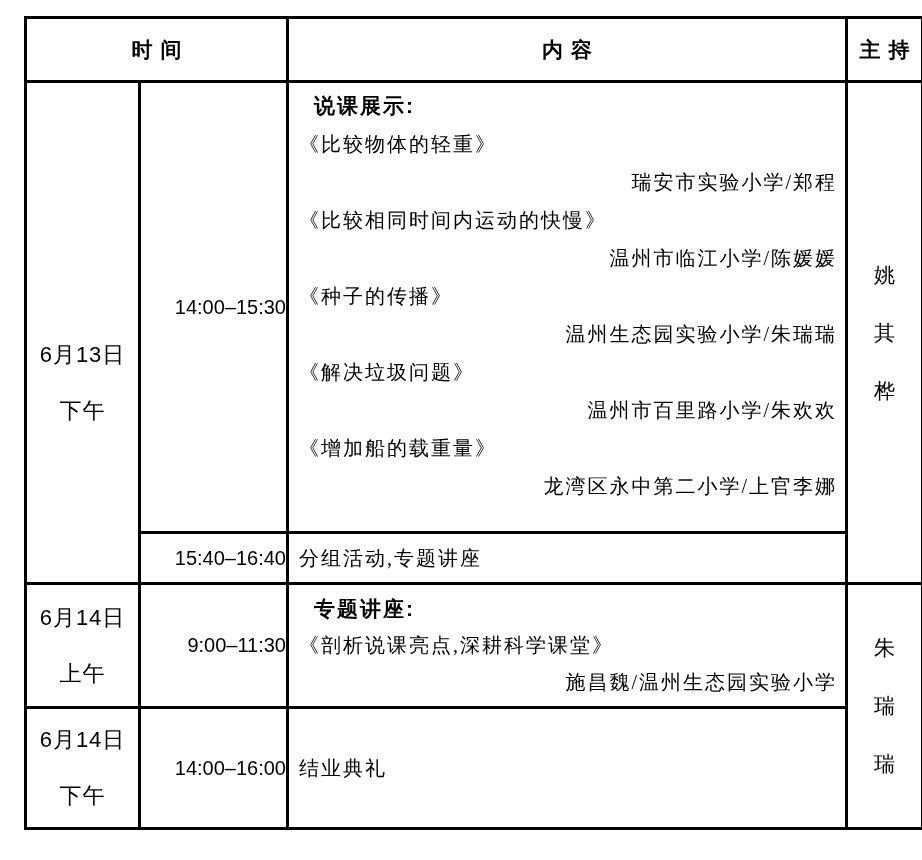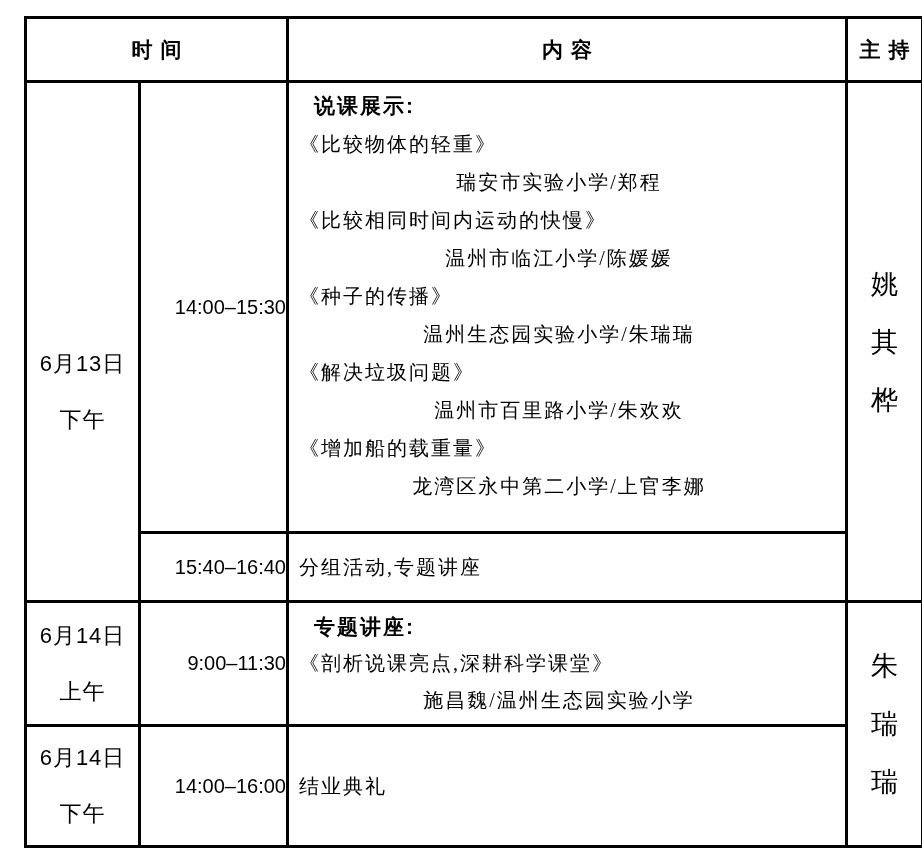--- a/index.html
+++ b/index.html
@@ -66,29 +66,29 @@
   }
   td.content-list .cline { line-height: 38px; }
   td.content-lecture .cline { line-height: 37px; }
   .cline.heading {
     font-family: "Liberation Sans", "DejaVu Sans", sans-serif;
     font-weight: bold;
     font-size: 21px;
     padding-left: 25px;
   }
   .cline.title { padding-left: 10px; font-family: Liberation Serif, serif; }
-  .cline.presenter { text-align: center; padding-right: 16px; }
+  .cline.presenter { text-align: right; padding-right: 8px; }
   .simple-text { padding-left: 10px; }
   
   td.host-cell { text-align: center; }
   .host-text {
     width: 1.1em;
     margin: 0 auto;
     font-family: "Liberation Serif", "DejaVu Serif", serif;
-    font-size: 27px;
+    font-size: 21px;
     line-height: 58px;
     word-break: break-all;
     text-align: center;
   }
 </style>
 </head>
 <body>
 
 <table class="schedule">
   <colgroup>
@@ -122,21 +122,21 @@
       <div class="cline title">《解决垃圾问题》</div>
       <div class="cline presenter">温州市百里路小学/朱欢欢</div>
       <div class="cline title">《增加船的载重量》</div>
       <div class="cline presenter">龙湾区永中第二小学/上官李娜</div>
     </td>
     <td class="host-cell" rowspan="2">
       <div class="host-text">姚其桦</div>
     </td>
   </tr>
 
-  <tr style="height:69px">
+  <tr style="height:51px">
     <td class="time-cell">15:40–16:40</td>
     <td class="content-cell">
       <div class="simple-text">分组活动,专题讲座</div>
     </td>
   </tr>
 
   <tr style="height:124px">
     <td class="date-cell">
       <div class="dline">6月14日</div>
       <div class="dline">上午</div>

